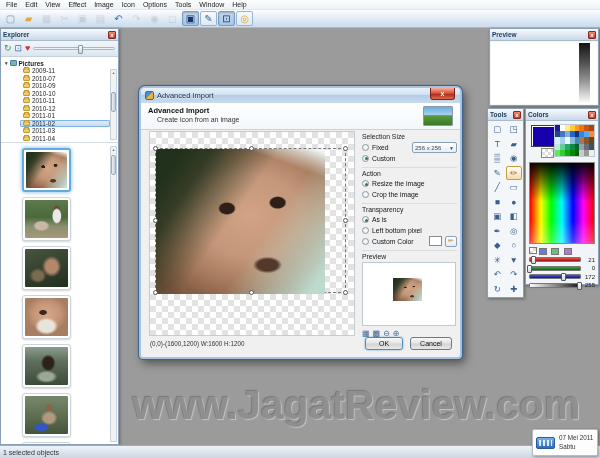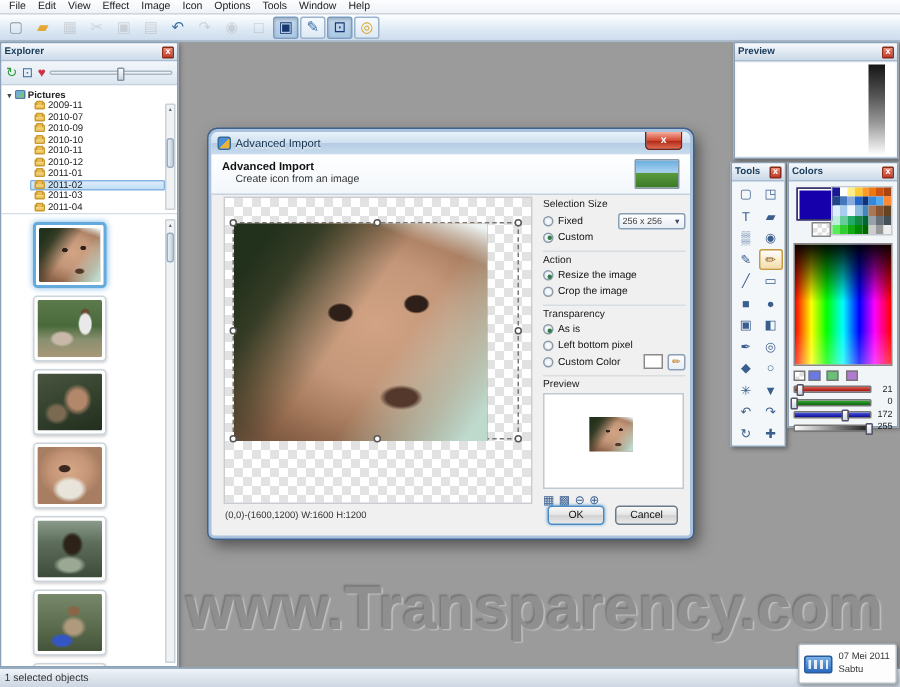--- a/index.html
+++ b/index.html
@@ -236,21 +236,21 @@
     <div class="tb-btn pressed">
       <span class="c-navy">⊡</span>
     </div>
 
     <div class="tb-btn toggle">
       <span class="c-yellow">◎</span>
     </div>
   </div>
 
 <div id="workspace">
-  <div id="watermark">www.Transparency.com</div>
+  <div id="watermark">www.JagatReview.com</div>
 </div>
 
 <div id="explorer" class="panel">
   <div class="panel-title">
     <span>Explorer</span>
     <span class="close-box">x</span>
   </div>
   <div id="explorer-toolbar">
     <span class="c-green">↻</span>
     <span class="c-blue">⊡</span>

